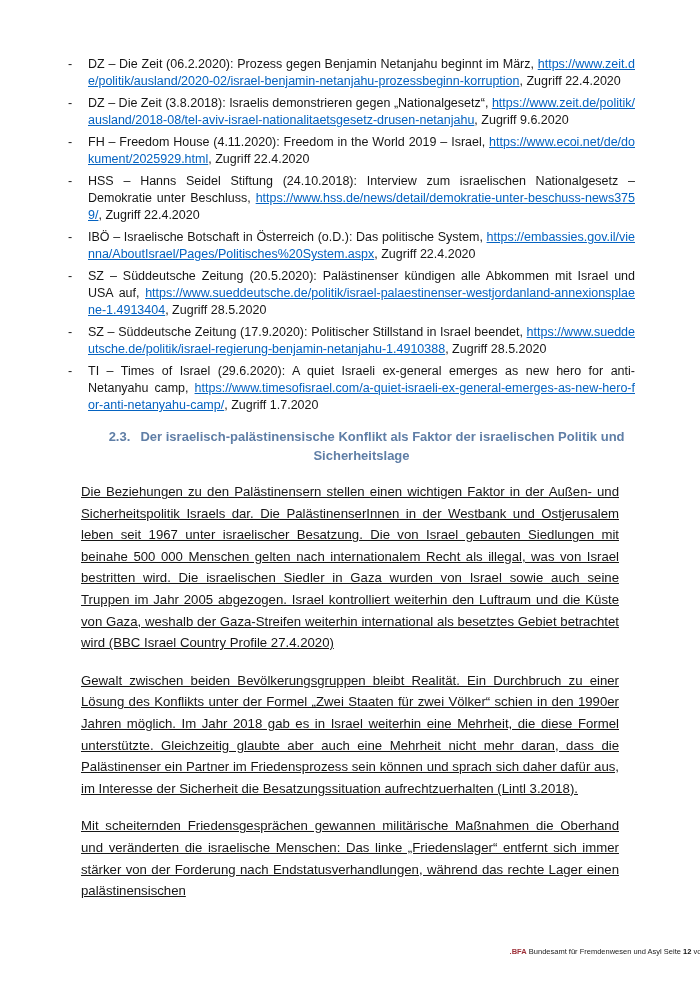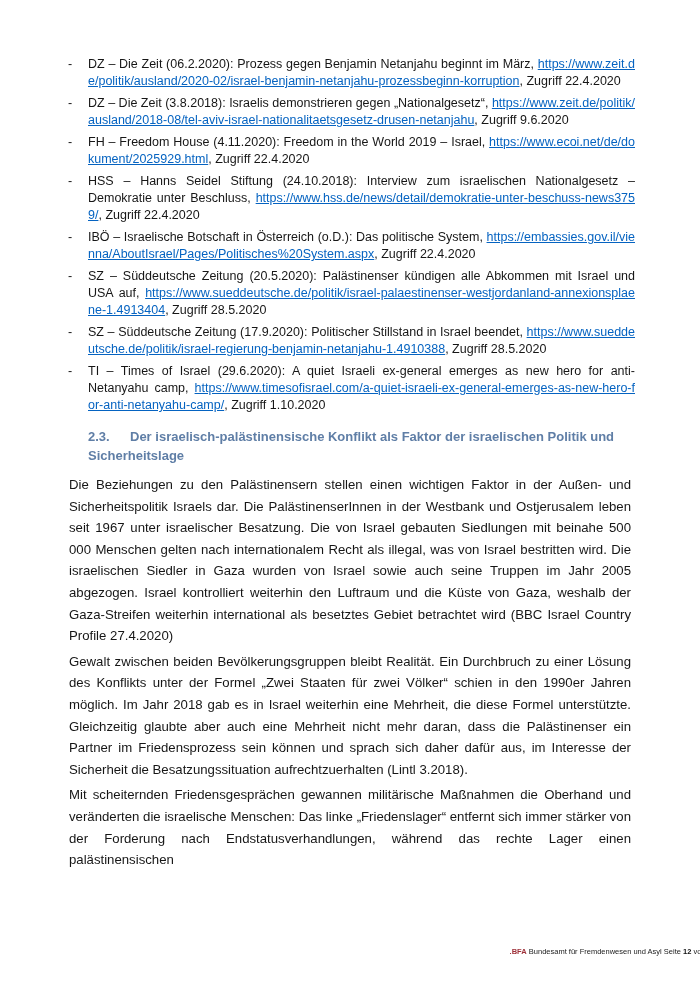--- a/index.html
+++ b/index.html
@@ -32,31 +32,32 @@
     word-break: break-all;
     cursor: pointer;
   }
   
   .section-heading {
     margin: 14px 0 9px 23px;
     font-size: 13px;
     line-height: 18.5px;
     font-weight: bold;
     color: var(--heading-color, #5f7ea6);
-    text-align: left;
+    text-align: center;
   }
   .sec-num { display: inline-block; min-width: 42px; }
   
   .body-text p {
-    margin: 4px;
+    margin: 16px;
     font-size: 13.2px;
     line-height: 21.6px;
     text-align: justify;
     text-align-last: left;
     hyphens: none;
+    text-decoration: underline;
   }
   
   .footer {
     position: absolute;
     left: 16px;
     top: 903px;
     width: 700px;
     text-align: right;
     font-size: 7.5px;
     line-height: 10px;
@@ -73,21 +74,21 @@
 <div class="page">
 
   <ul class="sources">
       <li class="src-item"><span class="dash">-</span><span>DZ – Die Zeit (06.2.2020): Prozess gegen Benjamin Netanjahu beginnt im März, </span><a class="link">https://www.zeit.de/politik/ausland/2020-02/israel-benjamin-netanjahu-prozessbeginn-korruption</a><span>, Zugriff 22.4.2020</span></li>
       <li class="src-item"><span class="dash">-</span><span>DZ – Die Zeit (3.8.2018): Israelis demonstrieren gegen „Nationalgesetz“, </span><a class="link">https://www.zeit.de/politik/ausland/2018-08/tel-aviv-israel-nationalitaetsgesetz-drusen-netanjahu</a><span>, Zugriff 9.6.2020</span></li>
       <li class="src-item"><span class="dash">-</span><span>FH – Freedom House (4.11.2020): Freedom in the World 2019 – Israel, </span><a class="link">https://www.ecoi.net/de/dokument/2025929.html</a><span>, Zugriff 22.4.2020</span></li>
       <li class="src-item"><span class="dash">-</span><span>HSS – Hanns Seidel Stiftung (24.10.2018): Interview zum israelischen Nationalgesetz – Demokratie unter Beschluss, </span><a class="link">https://www.hss.de/news/detail/demokratie-unter-beschuss-news3759/</a><span>, Zugriff 22.4.2020</span></li>
       <li class="src-item"><span class="dash">-</span><span>IBÖ – Israelische Botschaft in Österreich (o.D.): Das politische System, </span><a class="link">https://embassies.gov.il/vienna/AboutIsrael/Pages/Politisches%20System.aspx</a><span>, Zugriff 22.4.2020</span></li>
       <li class="src-item"><span class="dash">-</span><span>SZ – Süddeutsche Zeitung (20.5.2020): Palästinenser kündigen alle Abkommen mit Israel und USA auf, </span><a class="link">https://www.sueddeutsche.de/politik/israel-palaestinenser-westjordanland-annexionsplaene-1.4913404</a><span>, Zugriff 28.5.2020</span></li>
       <li class="src-item"><span class="dash">-</span><span>SZ – Süddeutsche Zeitung (17.9.2020): Politischer Stillstand in Israel beendet, </span><a class="link">https://www.sueddeutsche.de/politik/israel-regierung-benjamin-netanjahu-1.4910388</a><span>, Zugriff 28.5.2020</span></li>
-      <li class="src-item"><span class="dash">-</span><span>TI – Times of Israel (29.6.2020): A quiet Israeli ex-general emerges as new hero for anti-Netanyahu camp, </span><a class="link">https://www.timesofisrael.com/a-quiet-israeli-ex-general-emerges-as-new-hero-for-anti-netanyahu-camp/</a><span>, Zugriff 1.10.2020</span></li>
+      <li class="src-item"><span class="dash">-</span><span>TI – Times of Israel (29.6.2020): A quiet Israeli ex-general emerges as new hero for anti-Netanyahu camp, </span><a class="link">https://www.timesofisrael.com/a-quiet-israeli-ex-general-emerges-as-new-hero-for-anti-netanyahu-camp/</a><span>, Zugriff 1.7.2020</span></li>
     </ul>
 
   <h2 class="section-heading">
     <span class="sec-num">2.3.</span><span class="sec-title">Der israelisch-palästinensische Konflikt als Faktor der israelischen Politik und Sicherheitslage</span>
   </h2>
 
   <div class="body-text">
     <p>Die Beziehungen zu den Palästinensern stellen einen wichtigen Faktor in der Außen- und Sicherheitspolitik Israels dar. Die PalästinenserInnen in der Westbank und Ostjerusalem leben seit 1967 unter israelischer Besatzung. Die von Israel gebauten Siedlungen mit beinahe 500 000 Menschen gelten nach internationalem Recht als illegal, was von Israel bestritten wird. Die israelischen Siedler in Gaza wurden von Israel sowie auch seine Truppen im Jahr 2005 abgezogen. Israel kontrolliert weiterhin den Luftraum und die Küste von Gaza, weshalb der Gaza-Streifen weiterhin international als besetztes Gebiet betrachtet wird (BBC Israel Country Profile 27.4.2020)</p>
     <p>Gewalt zwischen beiden Bevölkerungsgruppen bleibt Realität. Ein Durchbruch zu einer Lösung des Konflikts unter der Formel „Zwei Staaten für zwei Völker“ schien in den 1990er Jahren möglich. Im Jahr 2018 gab es in Israel weiterhin eine Mehrheit, die diese Formel unterstützte. Gleichzeitig glaubte aber auch eine Mehrheit nicht mehr daran, dass die Palästinenser ein Partner im Friedensprozess sein können und sprach sich daher dafür aus, im Interesse der Sicherheit die Besatzungssituation aufrechtzuerhalten (Lintl 3.2018).</p>
     <p>Mit scheiternden Friedensgesprächen gewannen militärische Maßnahmen die Oberhand und veränderten die israelische Menschen: Das linke „Friedenslager“ entfernt sich immer stärker von der Forderung nach Endstatusverhandlungen, während das rechte Lager einen palästinensischen</p>

